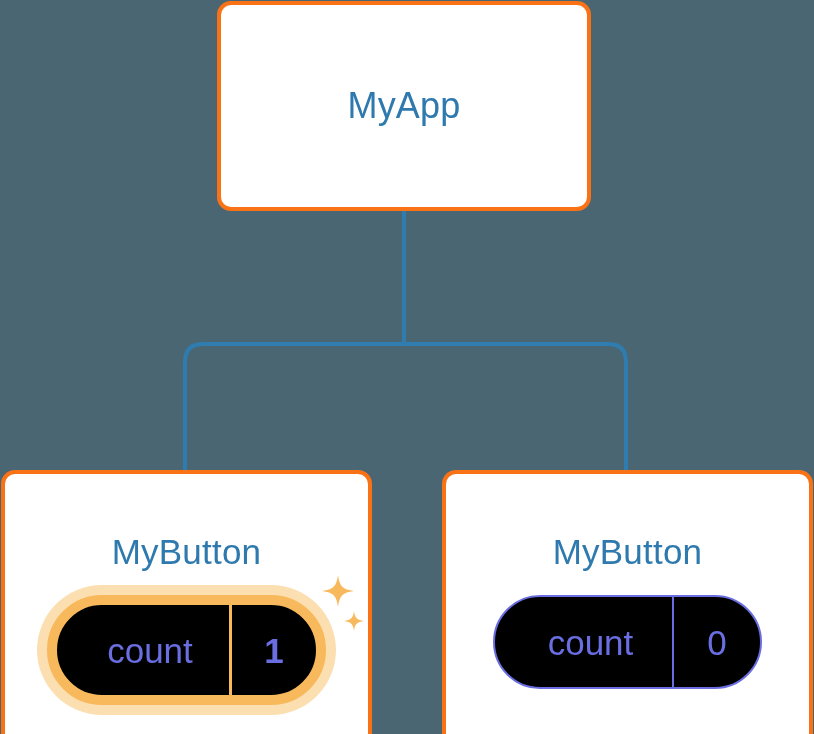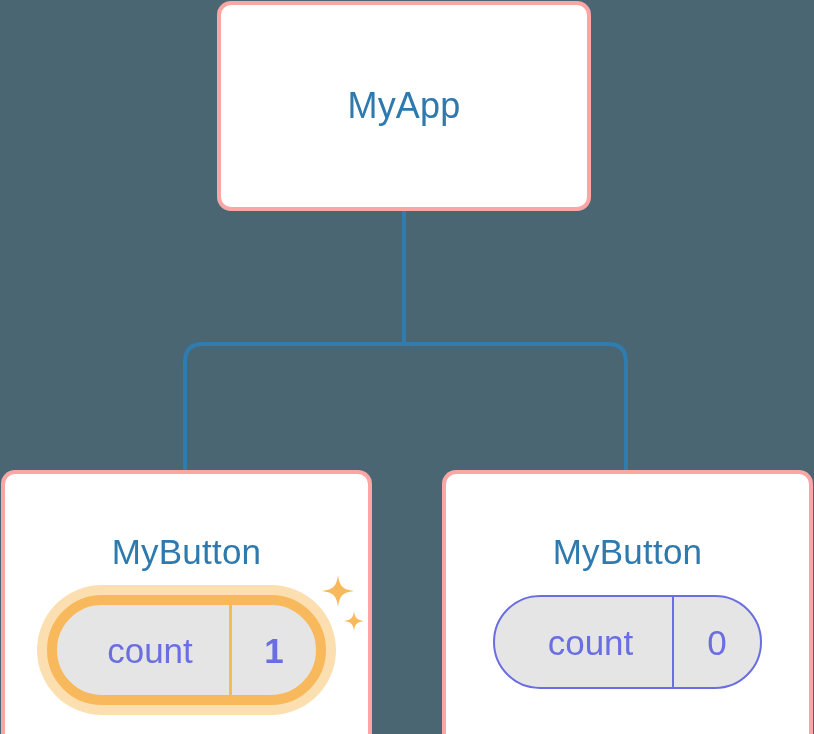--- a/index.html
+++ b/index.html
@@ -29,21 +29,21 @@
     width: 814px;
     height: 734px;
     z-index: 1;
   }
 
   
   .node {
     position: absolute;
     z-index: 2;
     background: #ffffff;
-    border: 4px solid #fca5a5;
+    border: 4px solid #f97316;
     border-radius: 14px;
     box-sizing: border-box;
     display: flex;
     flex-direction: column;
     align-items: center;
   }
 
   .node-title {
     color: #2e79ad;
     font-size: 35px;
@@ -94,21 +94,21 @@
     justify-content: center;
   }
 
   .pill {
     position: relative;
     display: flex;
     align-items: stretch;
     height: 94px;
     border: 2px solid #6a6ee0;
     border-radius: 999px;
-    background: #e5e5e5;
+    background: #000000;
     box-sizing: border-box;
   }
   .pill-key, .pill-val {
     display: flex;
     align-items: center;
     justify-content: center;
     color: #6a6ee0;
     font-size: 35px;
     line-height: 1;
     box-sizing: border-box;

